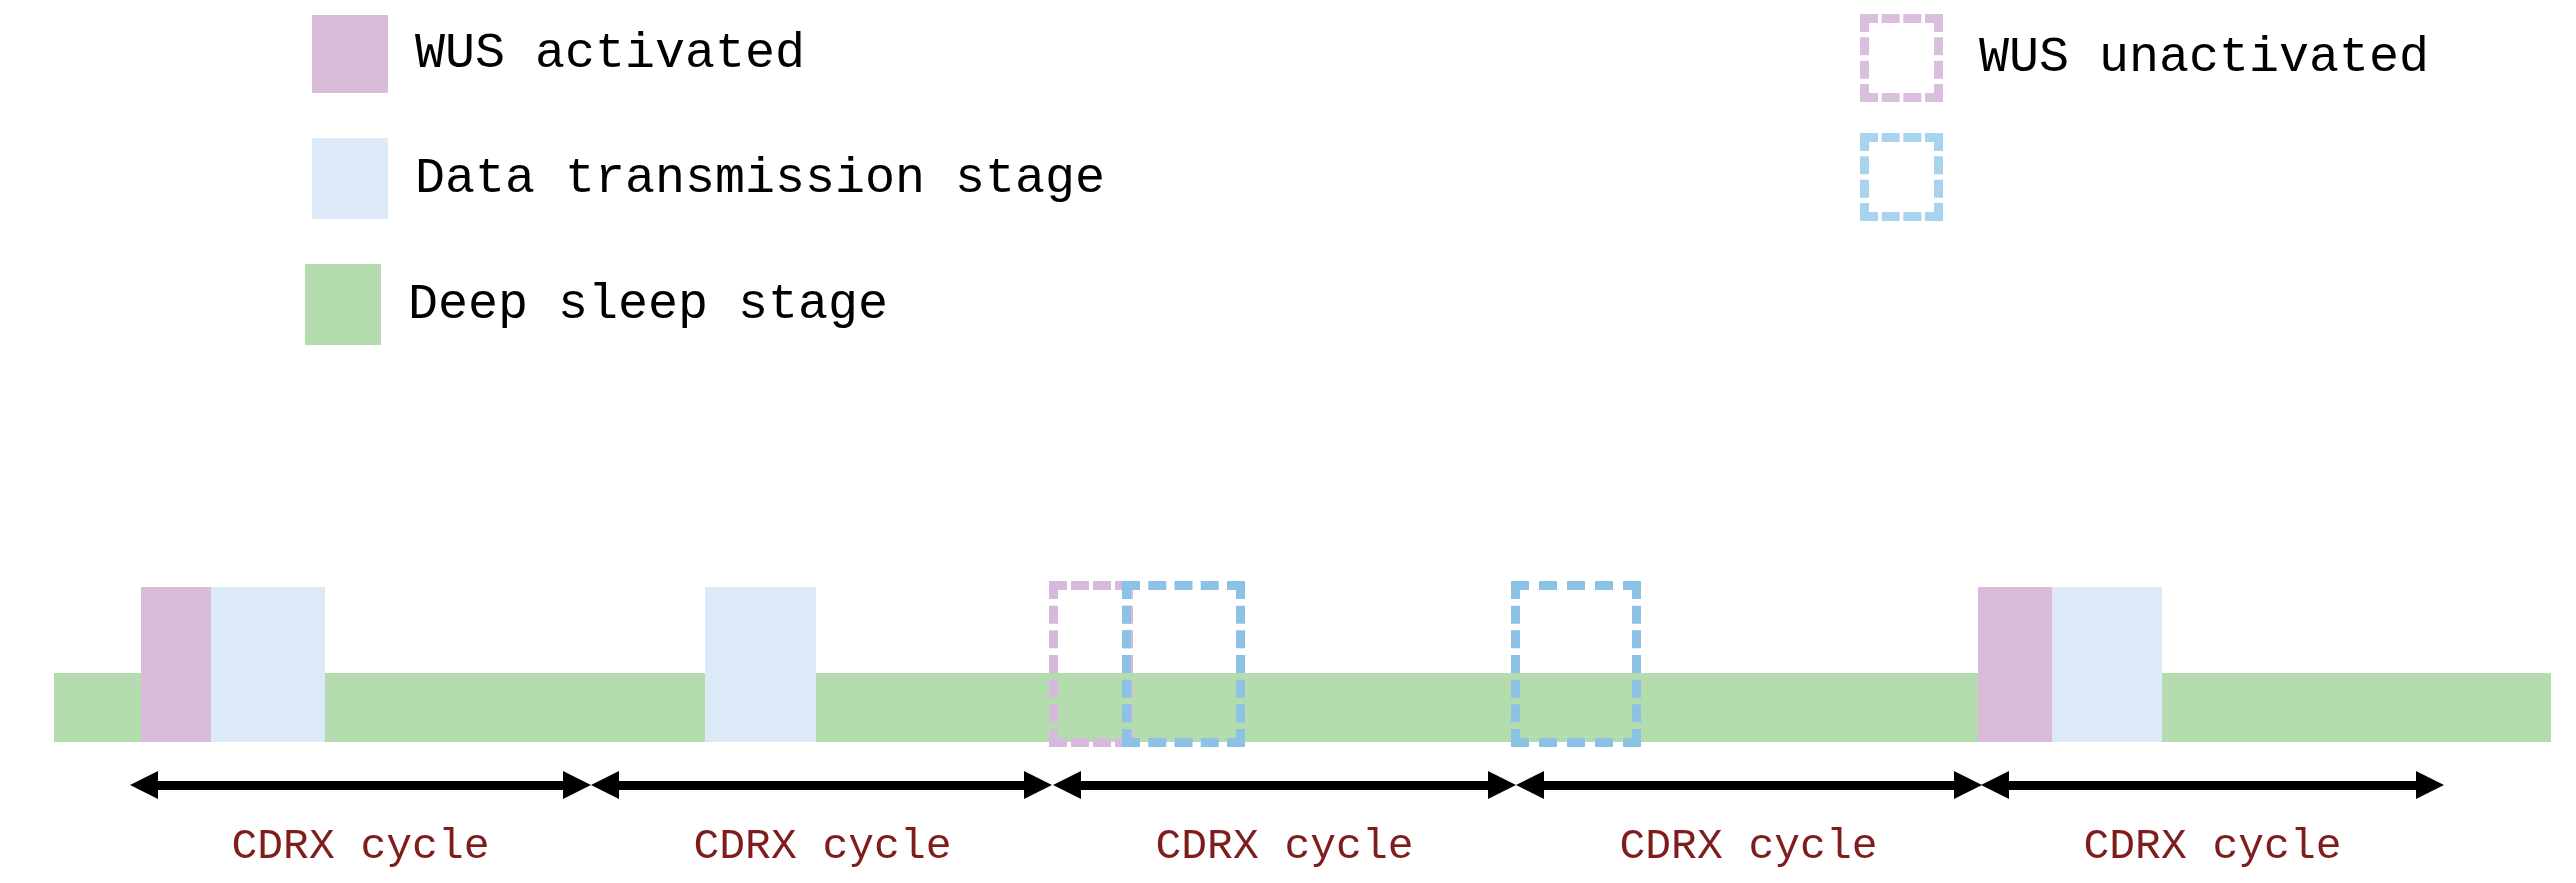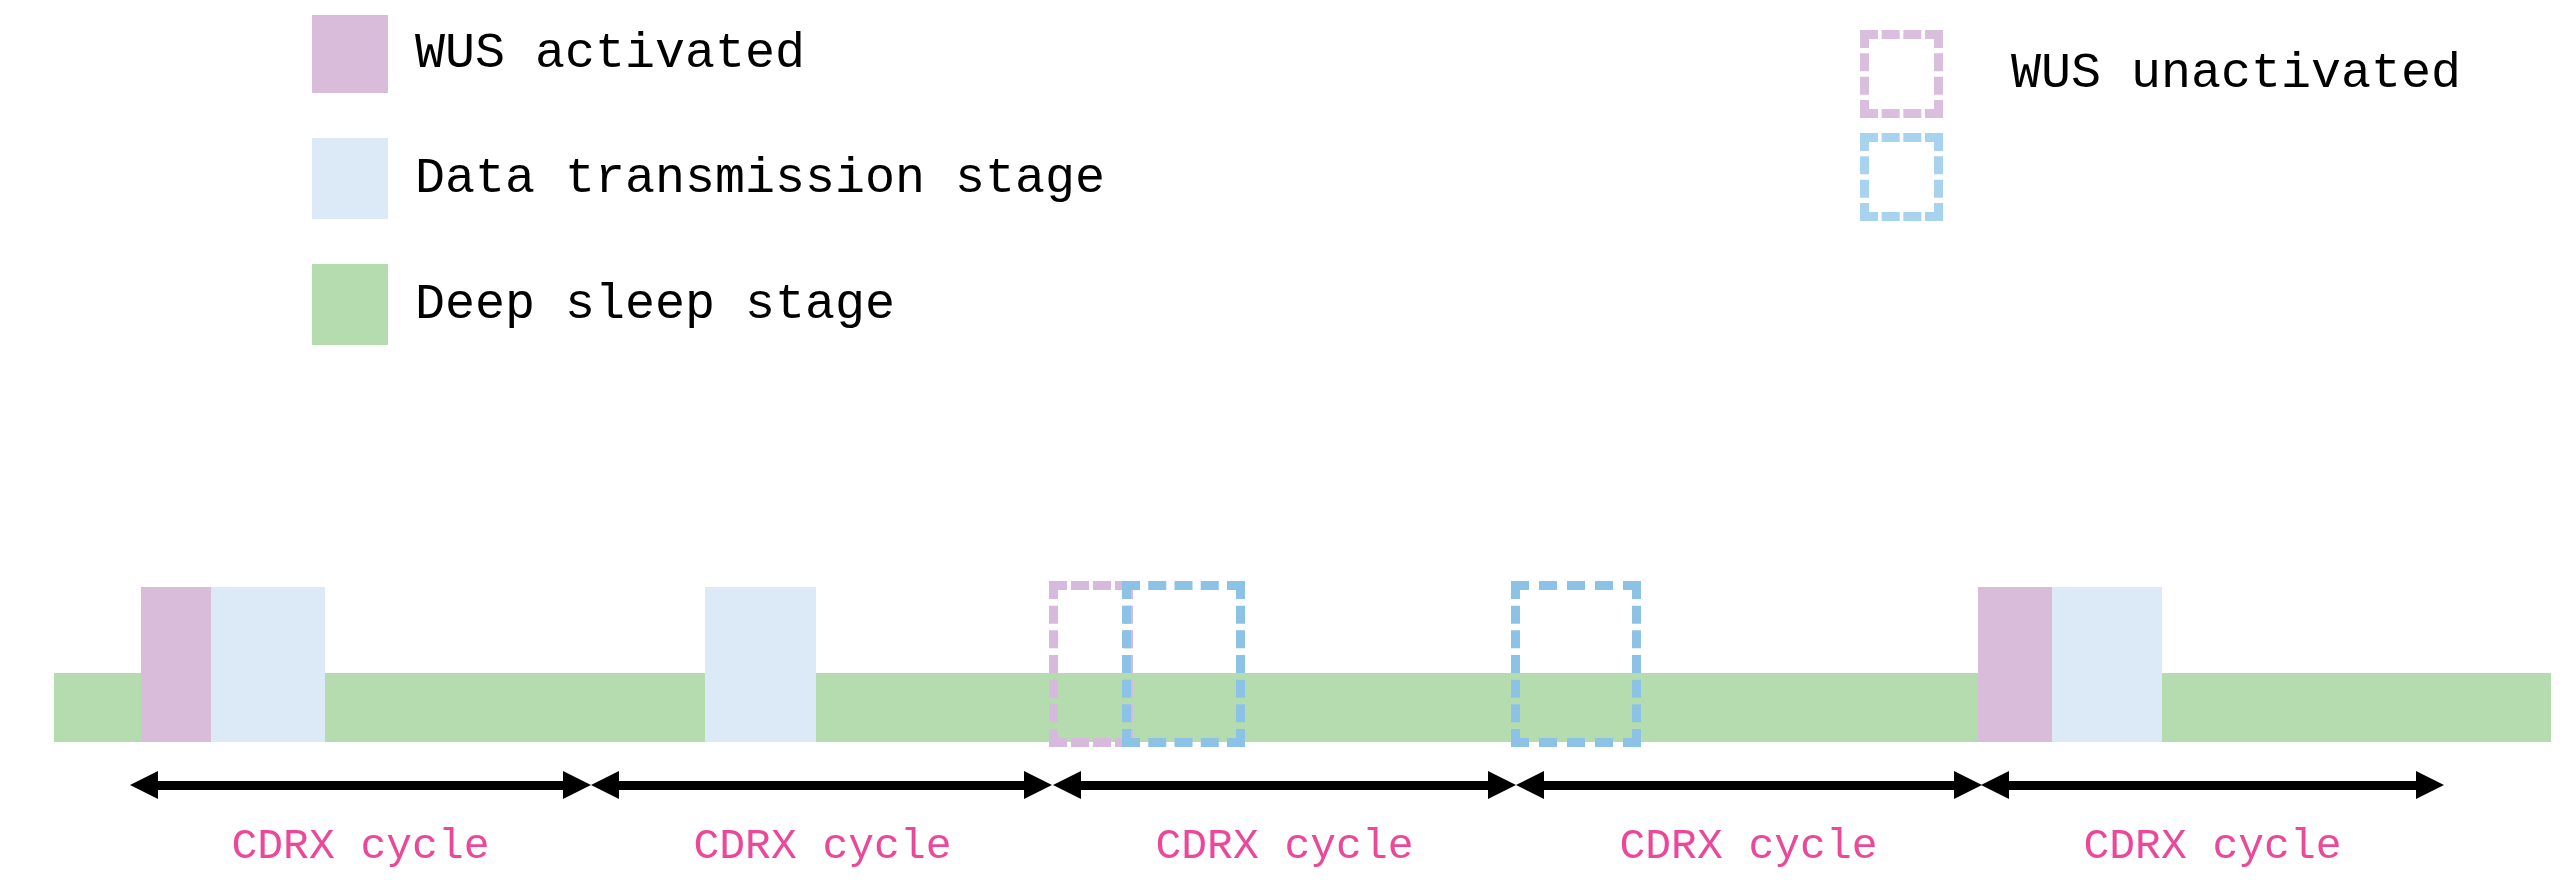--- a/index.html
+++ b/index.html
@@ -40,47 +40,47 @@
   .head{position:absolute;width:0;height:0;top:0;
         border-top:14px solid transparent;border-bottom:14px solid transparent;}
   .head-left{left:0;border-right:28px solid #000;}
   .head-right{right:0;border-left:28px solid #000;}
   
   .cycle-label{
     position:absolute;
     top:825px;
     width:491px;
     text-align:center;
-    color:#ec4899;
+    color:#7f1d1d;
     font-size:43px;
     line-height:1;
     white-space:nowrap;
   }
 </style>
 </head>
 <body>
 
 <div id="stage">
 
   <div class="legend-row" style="left:271px;top:15.4px;height:78px;">
     <div class="swatch swatch-solid-pink" style="width:76px;height:78px;"></div>
     <div class="legend-label" style="margin-left:27px;">WUS activated</div>
   </div>
 
   <div class="legend-row" style="left:271px;top:138px;height:81px;">
     <div class="swatch swatch-solid-blue" style="width:76px;height:81px;"></div>
     <div class="legend-label" style="margin-left:27px;text-align:center;">Data transmission stage</div>
   </div>
 
-  <div class="legend-row" style="left:271px;top:264px;height:81px;">
+  <div class="legend-row" style="left:264px;top:264px;height:81px;">
     <div class="swatch swatch-solid-green" style="width:76px;height:81px;"></div>
     <div class="legend-label" style="margin-left:27px;">Deep sleep stage</div>
   </div>
 
-  <div class="legend-row" style="left:1819px;top:30px;height:88px;gap:32px;">
+  <div class="legend-row" style="left:1819px;top:14px;height:88px;">
     <div class="swatch swatch-dashed-pink" style="width:83px;height:88px;"></div>
     <div class="legend-label" style="margin-left:36px;">WUS unactivated</div>
   </div>
 
   <div class="legend-row" style="left:1819px;top:133px;height:88px;">
     <div class="swatch swatch-dashed-blue" style="width:83px;height:88px;"></div>
   </div>
 
   <div class="green-band"></div>
 

